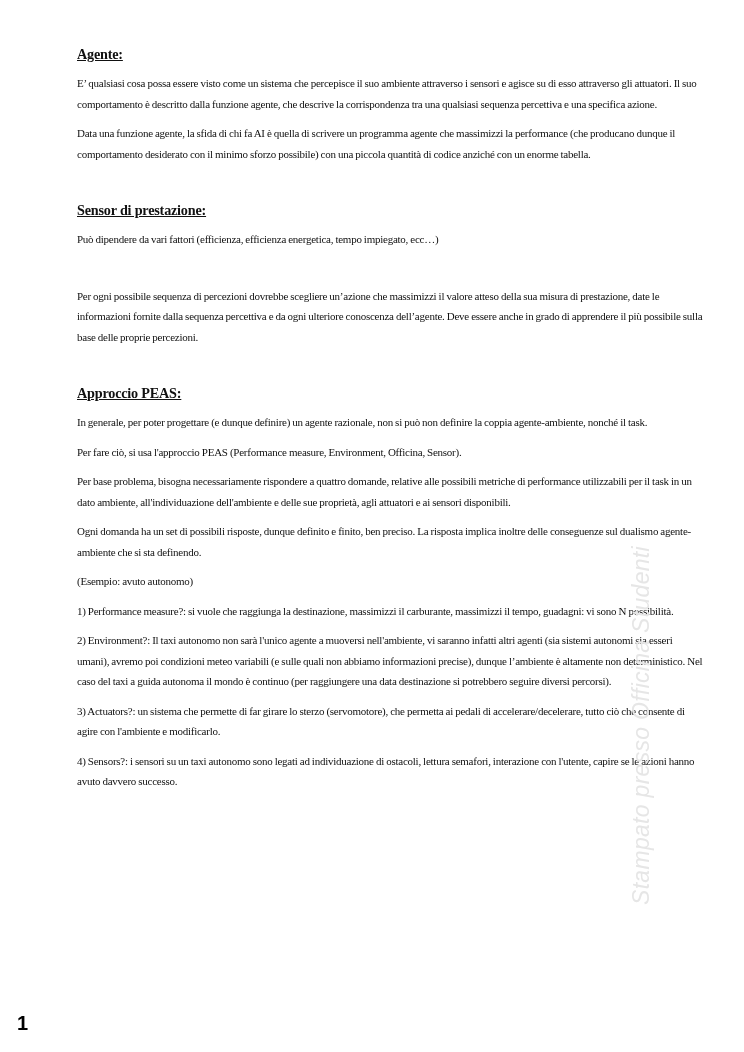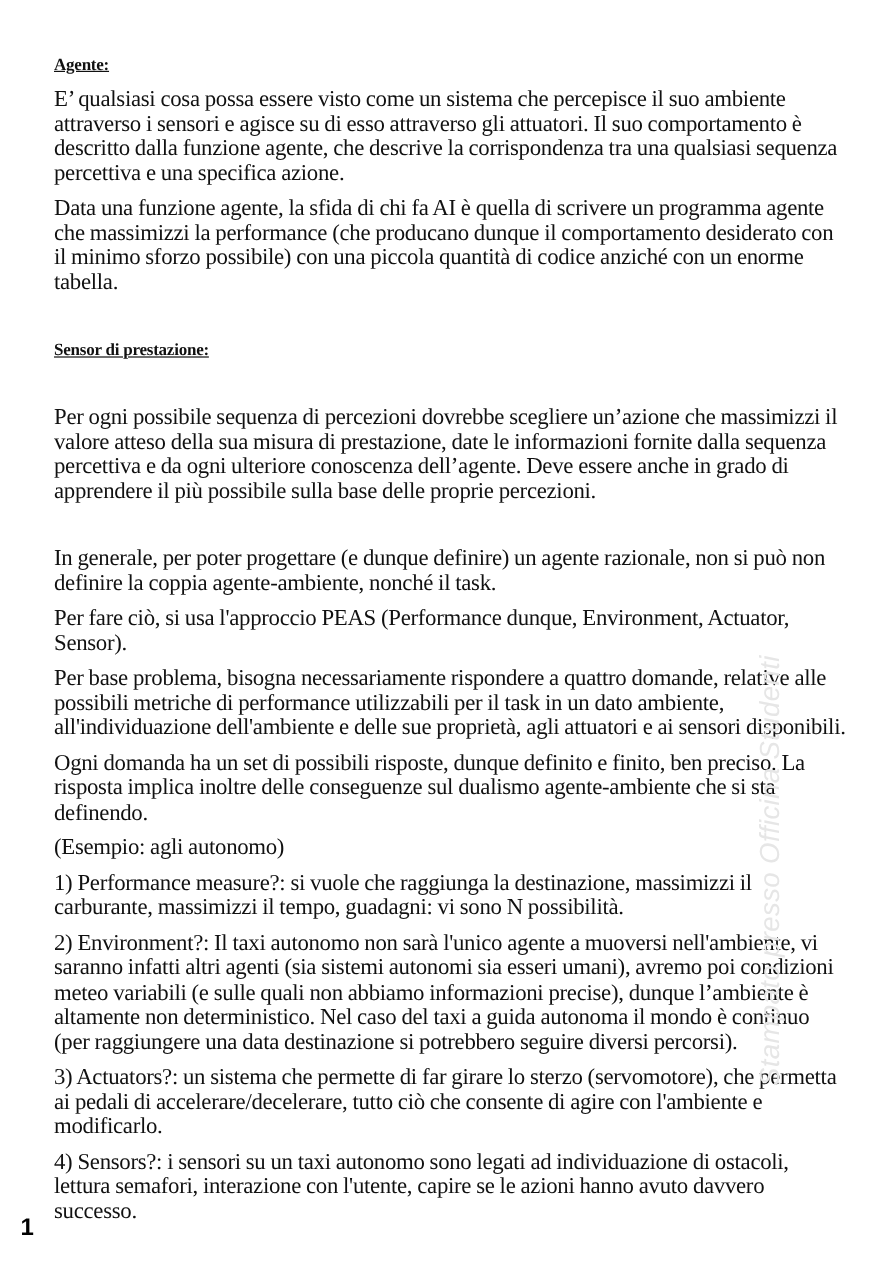--- a/index.html
+++ b/index.html
@@ -23,27 +23,27 @@
     }
     .heading {
       font-weight: bold;
       text-decoration: underline;
       font-size: 14.2px;
       line-height: 20px;
       margin: 0 0 9px 0;
       letter-spacing: -0.2px;
     }
     .para {
-      font-size: 19px;
+      font-size: 11px;
       line-height: 20.5px;
       margin: 0 0 9px 0;
       letter-spacing: -0.25px;
       word-spacing: -0.3px;
     }
-    .section { margin-bottom: 36px; }
+    .section { margin-bottom: 36px; margin-left: 32px; }
     .section.last { margin-bottom: 0; }
     .watermark {
       position: absolute;
       left: 628px;
       top: 905px;
       transform-origin: 0 0;
       transform: rotate(-90deg);
       font-family: "Liberation Sans", sans-serif;
       font-style: italic;
       font-size: 23px;
@@ -67,32 +67,34 @@
 <div class="page">
 
   <div class="section">
     <div class="heading">Agente:</div>
     <p class="para">E’ qualsiasi cosa possa essere visto come un sistema che percepisce il suo ambiente attraverso i sensori e agisce su di esso attraverso gli attuatori. Il suo comportamento è descritto dalla funzione agente, che descrive la corrispondenza tra una qualsiasi sequenza percettiva e una specifica azione.</p>
     <p class="para">Data una funzione agente, la sfida di chi fa AI è quella di scrivere un programma agente che massimizzi la performance (che producano dunque il comportamento desiderato con il minimo sforzo possibile) con una piccola quantità di codice anziché con un enorme tabella.</p>
   </div>
 
   <div class="section">
     <div class="heading">Sensor di prestazione:</div>
+    <p class="para">Può dipendere da vari fattori (efficienza, efficienza energetica, tempo impiegato, ecc…)</p>
   </div>
 
   <div class="section">
     <p class="para">Per ogni possibile sequenza di percezioni dovrebbe scegliere un’azione che massimizzi il valore atteso della sua misura di prestazione, date le informazioni fornite dalla sequenza percettiva e da ogni ulteriore conoscenza dell’agente. Deve essere anche in grado di apprendere il più possibile sulla base delle proprie percezioni.</p>
   </div>
 
   <div class="section last">
+    <div class="heading">Approccio PEAS:</div>
     <p class="para">In generale, per poter progettare (e dunque definire) un agente razionale, non si può non definire la coppia agente-ambiente, nonché il task.</p>
-    <p class="para">Per fare ciò, si usa l'approccio PEAS (Performance dunque, Environment, Actuator, Sensor).</p>
+    <p class="para">Per fare ciò, si usa l'approccio PEAS (Performance measure, Environment, Officina, Sensor).</p>
     <p class="para">Per base problema, bisogna necessariamente rispondere a quattro domande, relative alle possibili metriche di performance utilizzabili per il task in un dato ambiente, all'individuazione dell'ambiente e delle sue proprietà, agli attuatori e ai sensori disponibili.</p>
     <p class="para">Ogni domanda ha un set di possibili risposte, dunque definito e finito, ben preciso. La risposta implica inoltre delle conseguenze sul dualismo agente-ambiente che si sta definendo.</p>
-    <p class="para">(Esempio: agli autonomo)</p>
+    <p class="para">(Esempio: avuto autonomo)</p>
     <p class="para">1) Performance measure?: si vuole che raggiunga la destinazione, massimizzi il carburante, massimizzi il tempo, guadagni: vi sono N possibilità.</p>
     <p class="para">2) Environment?: Il taxi autonomo non sarà l'unico agente a muoversi nell'ambiente, vi saranno infatti altri agenti (sia sistemi autonomi sia esseri umani), avremo poi condizioni meteo variabili (e sulle quali non abbiamo informazioni precise), dunque l’ambiente è altamente non deterministico. Nel caso del taxi a guida autonoma il mondo è continuo (per raggiungere una data destinazione si potrebbero seguire diversi percorsi).</p>
     <p class="para">3) Actuators?: un sistema che permette di far girare lo sterzo (servomotore), che permetta ai pedali di accelerare/decelerare, tutto ciò che consente di agire con l'ambiente e modificarlo.</p>
     <p class="para">4) Sensors?: i sensori su un taxi autonomo sono legati ad individuazione di ostacoli, lettura semafori, interazione con l'utente, capire se le azioni hanno avuto davvero successo.</p>
   </div>
 
 </div>
 
 <div class="watermark">Stampato presso Officina Studenti</div>
 

